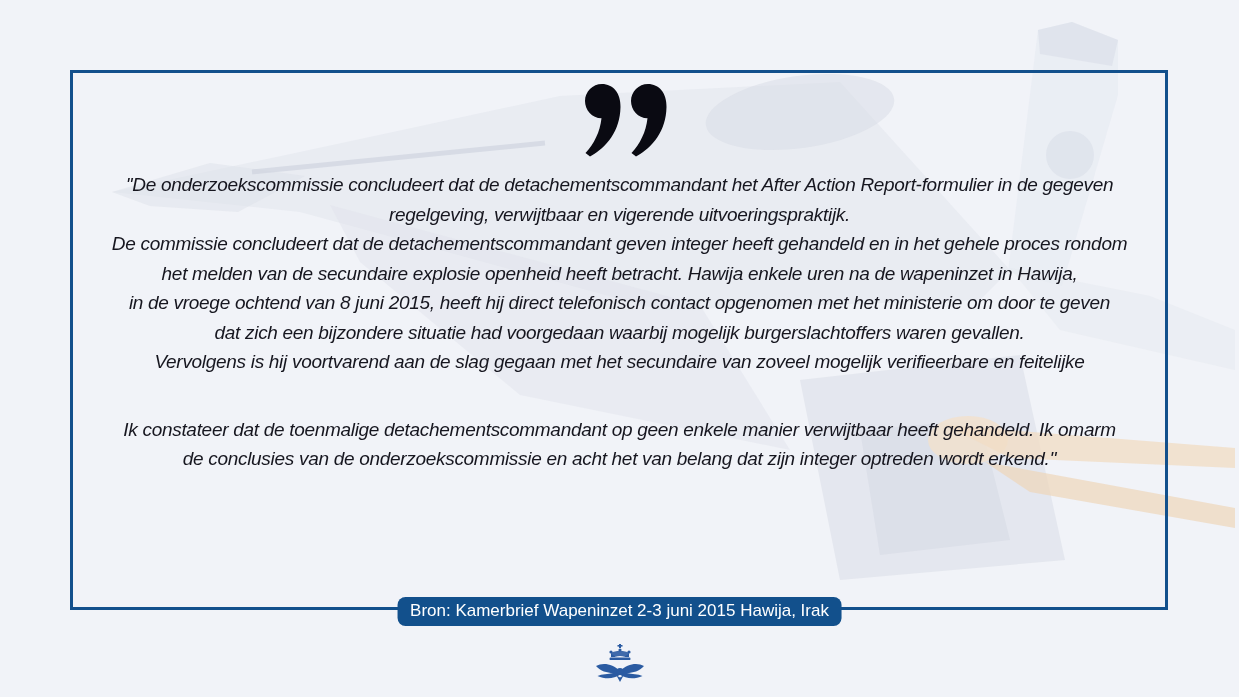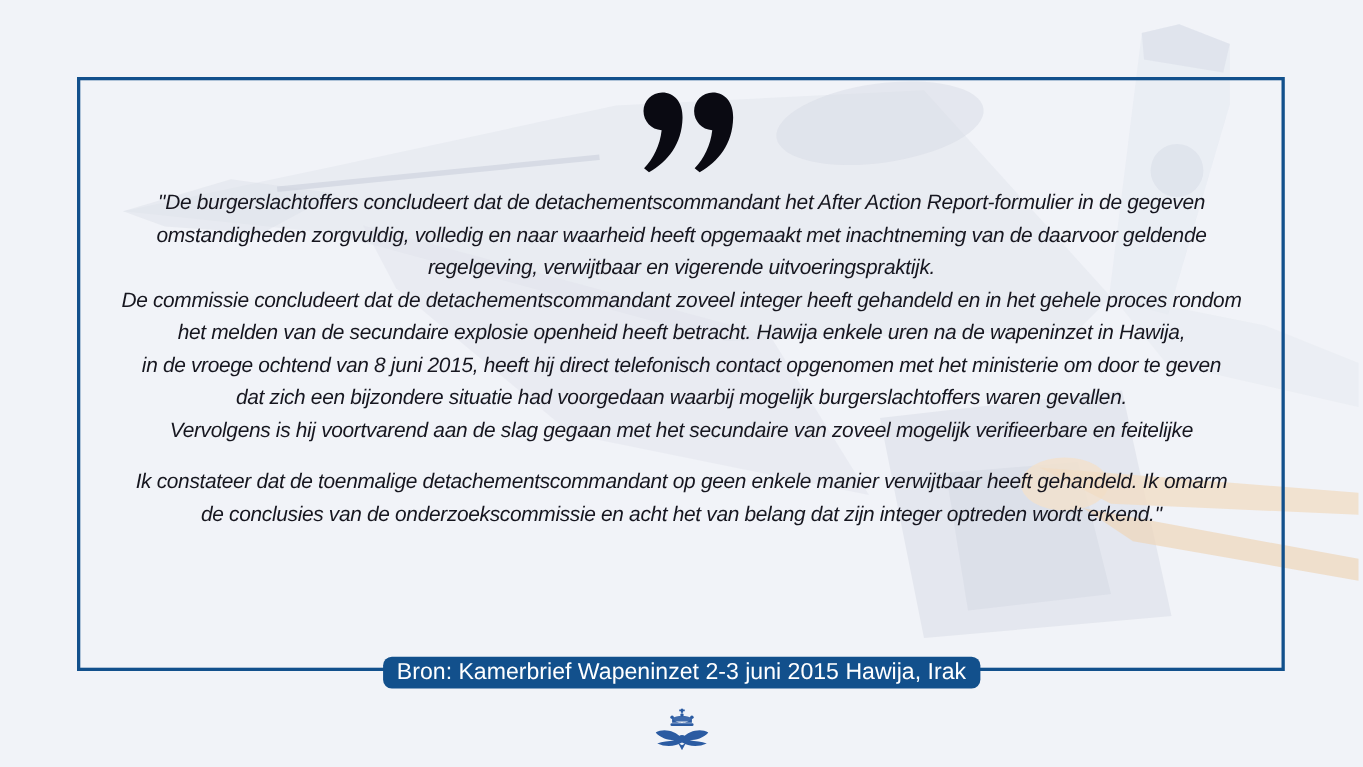--- a/index.html
+++ b/index.html
@@ -15,25 +15,25 @@
   }
   .qmark{position:absolute;left:0;top:0;width:1239px;height:170px;z-index:2;}
   .quote-text{
     position:absolute;left:0;top:170px;width:1239px;z-index:2;
     text-align:center;
     font-style:italic;
     font-size:19px;line-height:29.5px;letter-spacing:-0.3px;
     color:#16161f;
   }
   .quote-text .line{white-space:nowrap;}
-  .para2{margin-top:18px;}
+  .para2{margin-top:38px;}
   .badge{
     position:absolute;top:597px;left:50%;transform:translateX(-50%);
     background:#12508c;color:#ffffff;z-index:3;
-    font-size:21px;line-height:20px;
+    font-size:17px;line-height:20px;
     padding:4px 13px 5px 13px;border-radius:8px;
     white-space:nowrap;
   }
   .logo{position:absolute;top:644px;left:50%;transform:translateX(-50%);z-index:2;}
 </style>
 </head>
 <body>
 
 <div class="canvas">
 
@@ -58,24 +58,23 @@
 
   <svg class="qmark" viewBox="0 0 1239 170" aria-hidden="true">
     <g fill="#0a0a12">
       <path transform="translate(585,84)" d="M17 0 C7.6 0 0 7.6 0 17 C0 26 7 34.3 16.5 34.3 C15 48 9 60 0.5 69 L5 72.5 C22 63 35 47 35.5 23 C35.8 9 28 0 17 0 Z"></path>
       <path transform="translate(631,84)" d="M17 0 C7.6 0 0 7.6 0 17 C0 26 7 34.3 16.5 34.3 C15 48 9 60 0.5 69 L5 72.5 C22 63 35 47 35.5 23 C35.8 9 28 0 17 0 Z"></path>
     </g>
   </svg>
 
   <div class="quote-text">
     <div class="para">
-      <div class="line">''De burgerslachtoffers concludeert dat de detachementscommandant het After Action Report-formulier in de gegeven</div>
-      <div class="line">omstandigheden zorgvuldig, volledig en naar waarheid heeft opgemaakt met inachtneming van de daarvoor geldende</div>
+      <div class="line">''De onderzoekscommissie concludeert dat de detachementscommandant het After Action Report-formulier in de gegeven</div>
       <div class="line">regelgeving, verwijtbaar en vigerende uitvoeringspraktijk.</div>
-      <div class="line">De commissie concludeert dat de detachementscommandant zoveel integer heeft gehandeld en in het gehele proces rondom</div>
+      <div class="line">De commissie concludeert dat de detachementscommandant geven integer heeft gehandeld en in het gehele proces rondom</div>
       <div class="line">het melden van de secundaire explosie openheid heeft betracht. Hawija enkele uren na de wapeninzet in Hawija,</div>
       <div class="line">in de vroege ochtend van 8 juni 2015, heeft hij direct telefonisch contact opgenomen met het ministerie om door te geven</div>
       <div class="line">dat zich een bijzondere situatie had voorgedaan waarbij mogelijk burgerslachtoffers waren gevallen.</div>
       <div class="line">Vervolgens is hij voortvarend aan de slag gegaan met het secundaire van zoveel mogelijk verifieerbare en feitelijke</div>
     </div>
     <div class="para para2">
       <div class="line">Ik constateer dat de toenmalige detachementscommandant op geen enkele manier verwijtbaar heeft gehandeld. Ik omarm</div>
       <div class="line">de conclusies van de onderzoekscommissie en acht het van belang dat zijn integer optreden wordt erkend.''</div>
     </div>
   </div>

